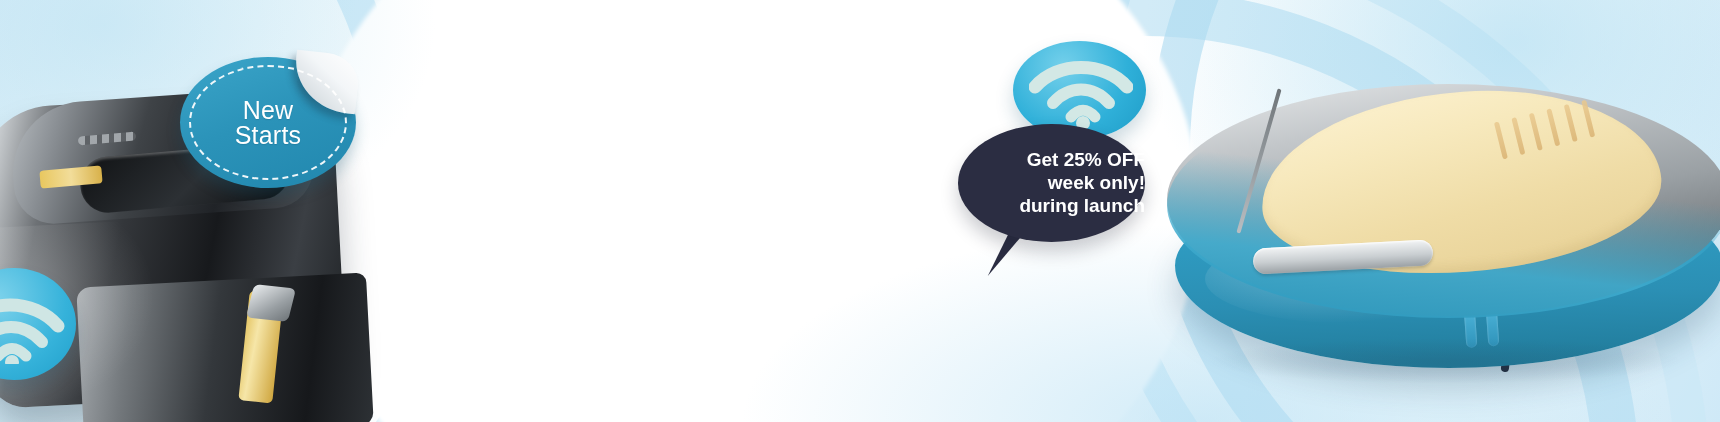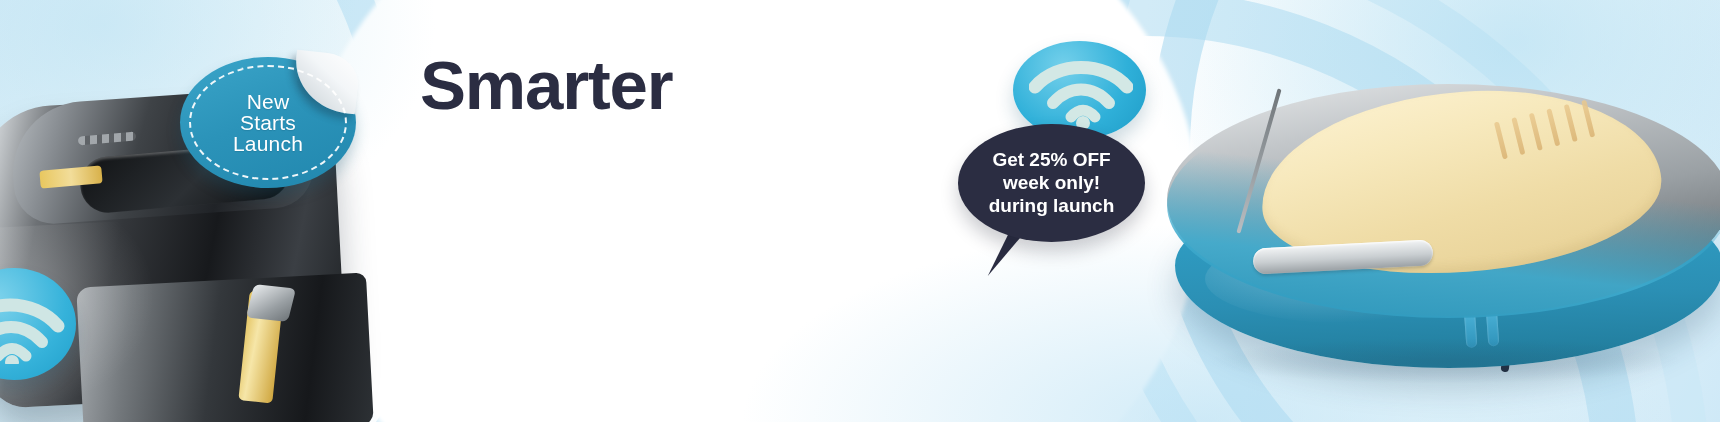--- a/index.html
+++ b/index.html
@@ -134,21 +134,21 @@
     box-shadow:-4px 6px 7px rgba(20,40,55,.30);
   }
   .sticker .peelshadow{
     position:absolute;right:16px;top:8px;width:44px;height:44px;
     background:radial-gradient(circle at 70% 20%, rgba(20,30,40,.55), rgba(20,30,40,0) 70%);
     border-radius:50%;
   }
   .sticker .txt{
     position:absolute;left:0;right:0;top:50%;transform:translateY(-50%);
     text-align:center;color:#ffffff;
-    font-size:21px;line-height:1.02;font-weight:400;
+    font-size:25px;line-height:1.02;font-weight:400;
     letter-spacing:.2px;
     text-shadow:0 1px 1px rgba(0,60,85,.18);
   }
   .sticker .txt span{display:block;}
 
   
   .copy{position:absolute;left:420px;top:52px;width:520px;}
   .headline{
     color:#2b2d42;
     font-size:69px;line-height:.98;
@@ -185,21 +185,21 @@
   .promo .tail{
     position:absolute;left:28px;bottom:-34px;width:44px;height:52px;
     background:#2b2d42;
     clip-path:polygon(62% 0%,100% 4%,4% 100%);
   }
   .promo .ptxt{
     position:absolute;left:0;right:0;top:50%;transform:translateY(-50%);
     text-align:center;color:#ffffff;
     font-size:19px;line-height:1.2;font-weight:bold;letter-spacing:0px;
   }
-  .promo .ptxt span{display:block;}
+  .promo .ptxt span{display:block;text-align:right;}
 
   
   .robot{position:absolute;left:1145px;top:38px;width:600px;height:360px;}
   .robot .bristles{position:absolute;left:240px;top:200px;width:360px;height:170px;}
   .robot .side{
     position:absolute;left:30px;top:140px;width:548px;height:190px;
     border-radius:50%/46% 46% 54% 54%;
     background:linear-gradient(178deg,#2e9ec4 0%,#2f9cc2 28%,#2b8fb4 62%,#1f7896 100%);
     box-shadow:0 20px 30px rgba(30,70,95,.22);
   }
@@ -306,27 +306,25 @@
   </div>
 
   <div class="sticker">
     <div class="discshape"></div>
     <div class="peelshadow"></div>
     <div class="peel"></div>
     <div class="dash"></div>
     <div class="txt">
       <span>New</span>
       <span>Starts</span>
-      <span>Launch</span>
     </div>
   </div>
 
   <div class="copy">
     <h1 class="headline">
-      <span>Smarter</span>
     </h1>
   </div>
 
   <div class="robot">
     <svg class="bristles" viewBox="0 0 360 170">
       <g class="bristle" fill="none">
         <path d="M118 12 L30 96" stroke-width="7"></path>
         <path d="M124 14 L66 122" stroke-width="8"></path>
         <path d="M133 12 L120 130" stroke-width="8"></path>
         <path d="M142 10 L176 116" stroke-width="7"></path>

